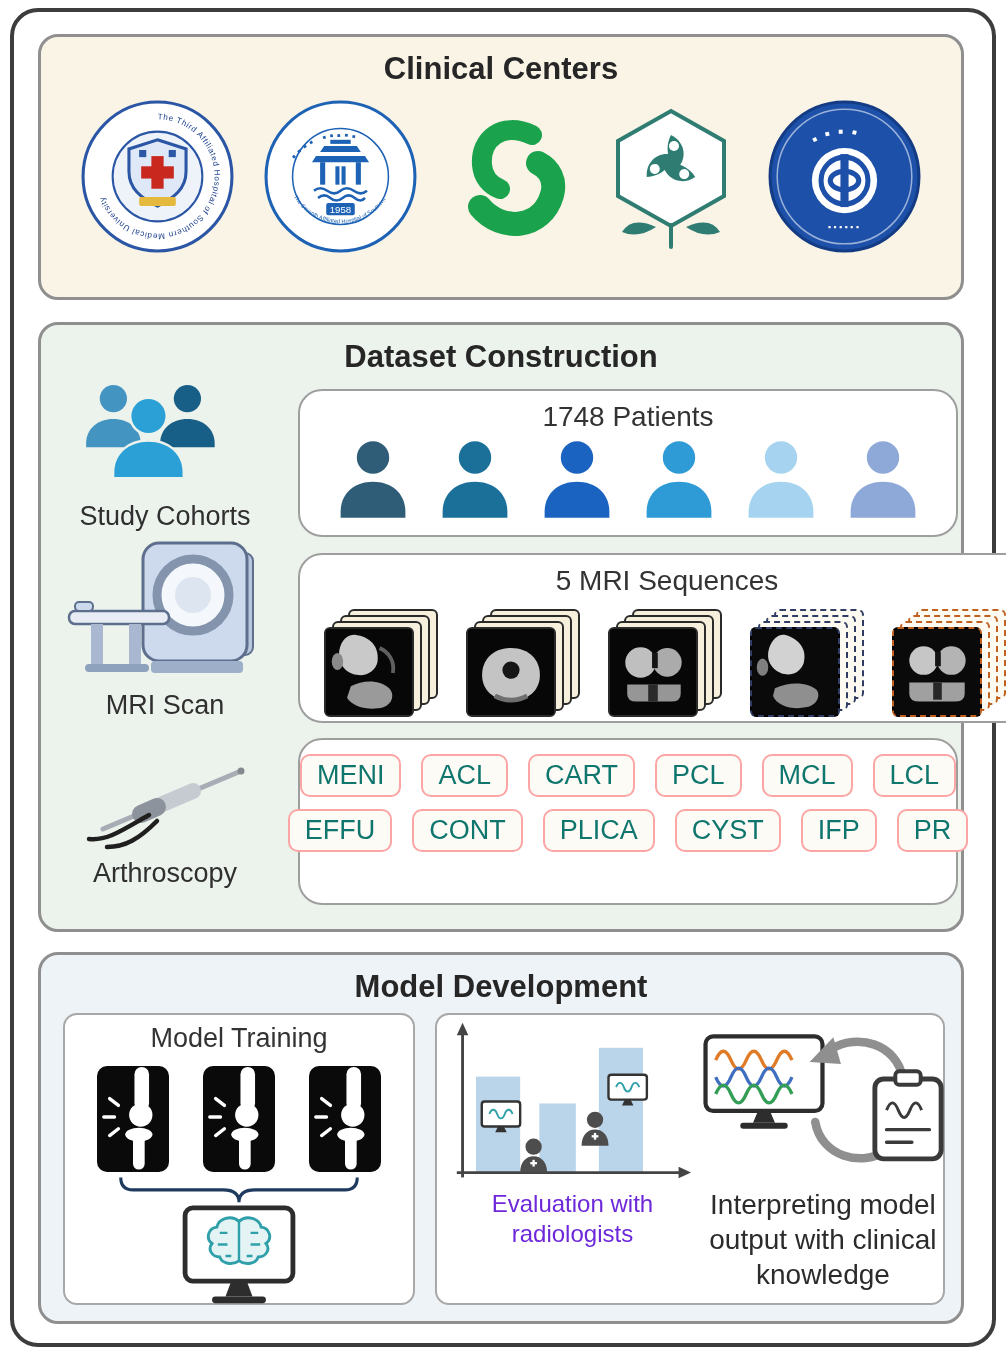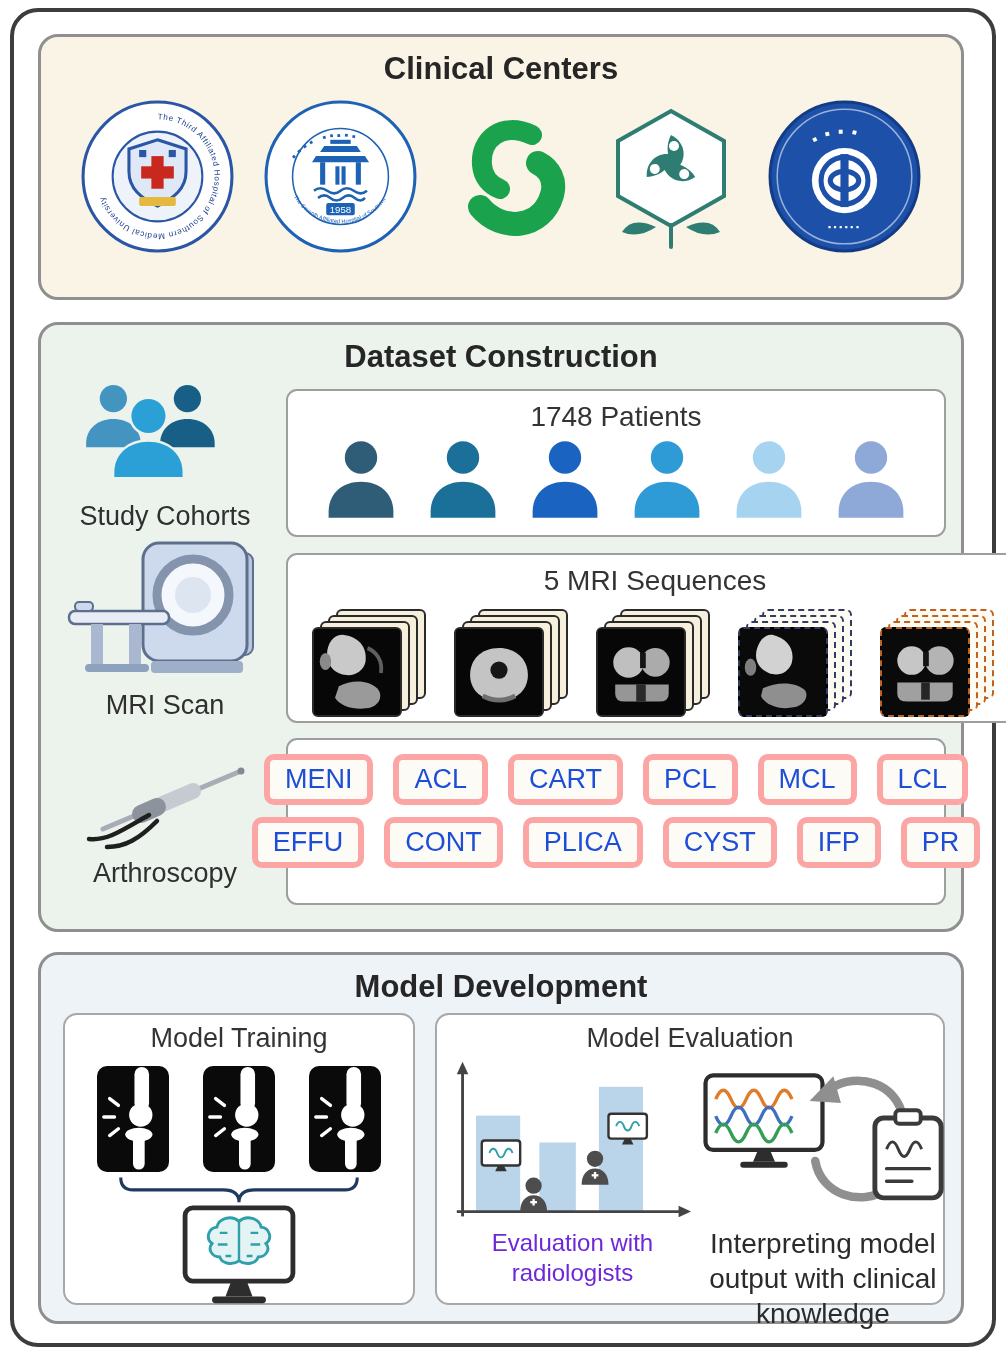--- a/index.html
+++ b/index.html
@@ -6,21 +6,21 @@
   body{font-family:"Liberation Sans", sans-serif; color:#2b2b2b;}
   .stage{position:relative; width:1006px; height:1353px; background:#fff; overflow:hidden;}
   .abs{position:absolute;}
   .frame{left:10px; top:8px; width:978px; height:1331px; border:4px solid #3d3d3d; border-radius:28px; background:#fff;}
   .panel{border:3px solid #8f8f8f; border-radius:20px; box-sizing:border-box;}
   .panel1{left:38px; top:34px; width:926px; height:266px; background:#faf4e6;}
   .panel2{left:38px; top:322px; width:926px; height:610px; background:#ecf2ec;}
   .panel3{left:38px; top:952px; width:926px; height:372px; background:#eef3f8;}
   .panel-title{margin-top:14px; text-align:center; font-size:31px; font-weight:700; color:#262626;}
   .logo-row{display:flex; justify-content:center; align-items:center; gap:28px; margin-top:12px;}
-  .whitebox{background:#fff; border:2px solid #9e9e9e; border-radius:11px; box-sizing:border-box;}
+  .whitebox{background:#fff; border:2px solid #9e9e9e; border-radius:24px; box-sizing:border-box;margin-left:12px;}
   .box-title{margin-top:10px; text-align:center; font-size:28px; font-weight:400; color:#333;}
   .side-label{font-size:27px; color:#2f2f2f; text-align:center;}
   .side-group{position:absolute; display:flex; flex-direction:column; align-items:center; gap:8px;}
   .patients-row{display:flex; justify-content:space-between; padding:6px 36px 0 36px;}
   .patient{width:74px; height:81px;}
   .patient svg{width:100%; height:100%;}
   .stacks-row{display:flex; justify-content:center; gap:24px; margin-top:12px;}
   .stack{position:relative; width:118px; height:110px;}
   .card{position:absolute; width:90px; height:90px; border-radius:6px; box-sizing:border-box;}
   .card.b1{left:24px; top:0;}
@@ -30,21 +30,21 @@
   .stack.solid .card.back{background:#f6efdc; border:2px solid #2a2a2a;}
   .stack.solid .card.front{border:2px solid #2a2a2a;}
   .stack.dash-navy .card.back{background:#fdfaf2; border:2px dashed #303c63;}
   .stack.dash-navy .card.front{border:2px dashed #303c63;}
   .stack.dash-orange .card.back{background:#fdfaf2; border:2px dashed #c0611f;}
   .stack.dash-orange .card.front{border:2px dashed #c0611f;}
   .card.front svg{width:100%; height:100%; display:block;}
   .pill-row{display:flex; justify-content:center; gap:20px;}
   .pill-row.r1{margin-top:14px;}
   .pill-row.r2{margin-top:12px;}
-  .pill{border:6px solid #fca5a5; border-radius:10px; background:#fdfbf5; padding:4px 15px; font-size:27px; color:#1d4ed8;}
+  .pill{border:2px solid #fca5a5; border-radius:10px; background:#fdfbf5; padding:4px 15px; font-size:27px; color:#0f766e;}
   .subbox{background:#fff; border:2px solid #a8a8a8; border-radius:14px; box-sizing:border-box; position:absolute;}
   .sub-title{margin-top:8px; text-align:center; font-size:27px; font-weight:400; color:#333;}
   .xcards{display:flex; justify-content:center; gap:34px; margin-top:12px;}
   .xcard{width:72px; height:106px; background:#0a0a0a; border-radius:10px;}
   .xcard svg{width:100%; height:100%;}
   .brace-wrap{display:flex; justify-content:center; margin-top:2px;}
   .monitor-wrap{display:flex; justify-content:center; margin-top:0;}
   .eval-content{display:flex; margin-top:4px; padding-left:8px;}
   .eval-chart-col{width:258px; display:flex; flex-direction:column; align-items:center;}
   .eval-caption{width:230px; text-align:center; font-size:24px; line-height:1.25; color:#6d28d9; margin-top:2px;}
@@ -364,21 +364,20 @@
           <rect x="14" y="4" width="112" height="76" rx="8" fill="#fff" stroke="#2d2d2d" stroke-width="5"></rect>
           <path d="M70,18 c-8,-7 -21,-3 -23,6 c-9,1 -12,12 -5,17 c-5,6 0,14 8,14 c2,7 13,9 20,4 c7,5 18,3 20,-4 c8,0 13,-8 8,-14 c7,-5 4,-16 -5,-17 c-2,-9 -15,-13 -23,-6 z" fill="#e4f4f5" stroke="#2f9faa" stroke-width="3"></path>
           <path d="M70,16 v44 M58,30 h-8 M58,42 h-10 M82,30 h8 M82,42 h10 M62,54 h-6 M78,54 h6" stroke="#2f9faa" stroke-width="2.5"></path>
           <path d="M62,80 l-6,16 h28 l-6,-16 z" fill="#2d2d2d"></path>
           <rect x="42" y="96" width="56" height="7" rx="3.5" fill="#2d2d2d"></rect>
         </svg>
       </div>
     </div>
 
     <div class="subbox" style="left:394px; top:58px; width:510px; height:292px;">
-      <div class="sub-title">Model Evaluation</div>
       <div class="eval-content">
         <div class="eval-chart-col">
           <svg width="250" height="168" viewBox="0 0 260 175">
             <rect x="30" y="60" width="46" height="100" fill="#bad4ea"></rect>
             <rect x="96" y="88" width="38" height="72" fill="#bad4ea"></rect>
             <rect x="158" y="30" width="46" height="130" fill="#bad4ea"></rect>
             <line x1="16" y1="165" x2="16" y2="12" stroke="#444" stroke-width="3"></line>
             <polygon points="16,4 10,17 22,17" fill="#444"></polygon>
             <line x1="10" y1="160" x2="246" y2="160" stroke="#444" stroke-width="3"></line>
             <polygon points="254,160 241,154 241,166" fill="#444"></polygon>

